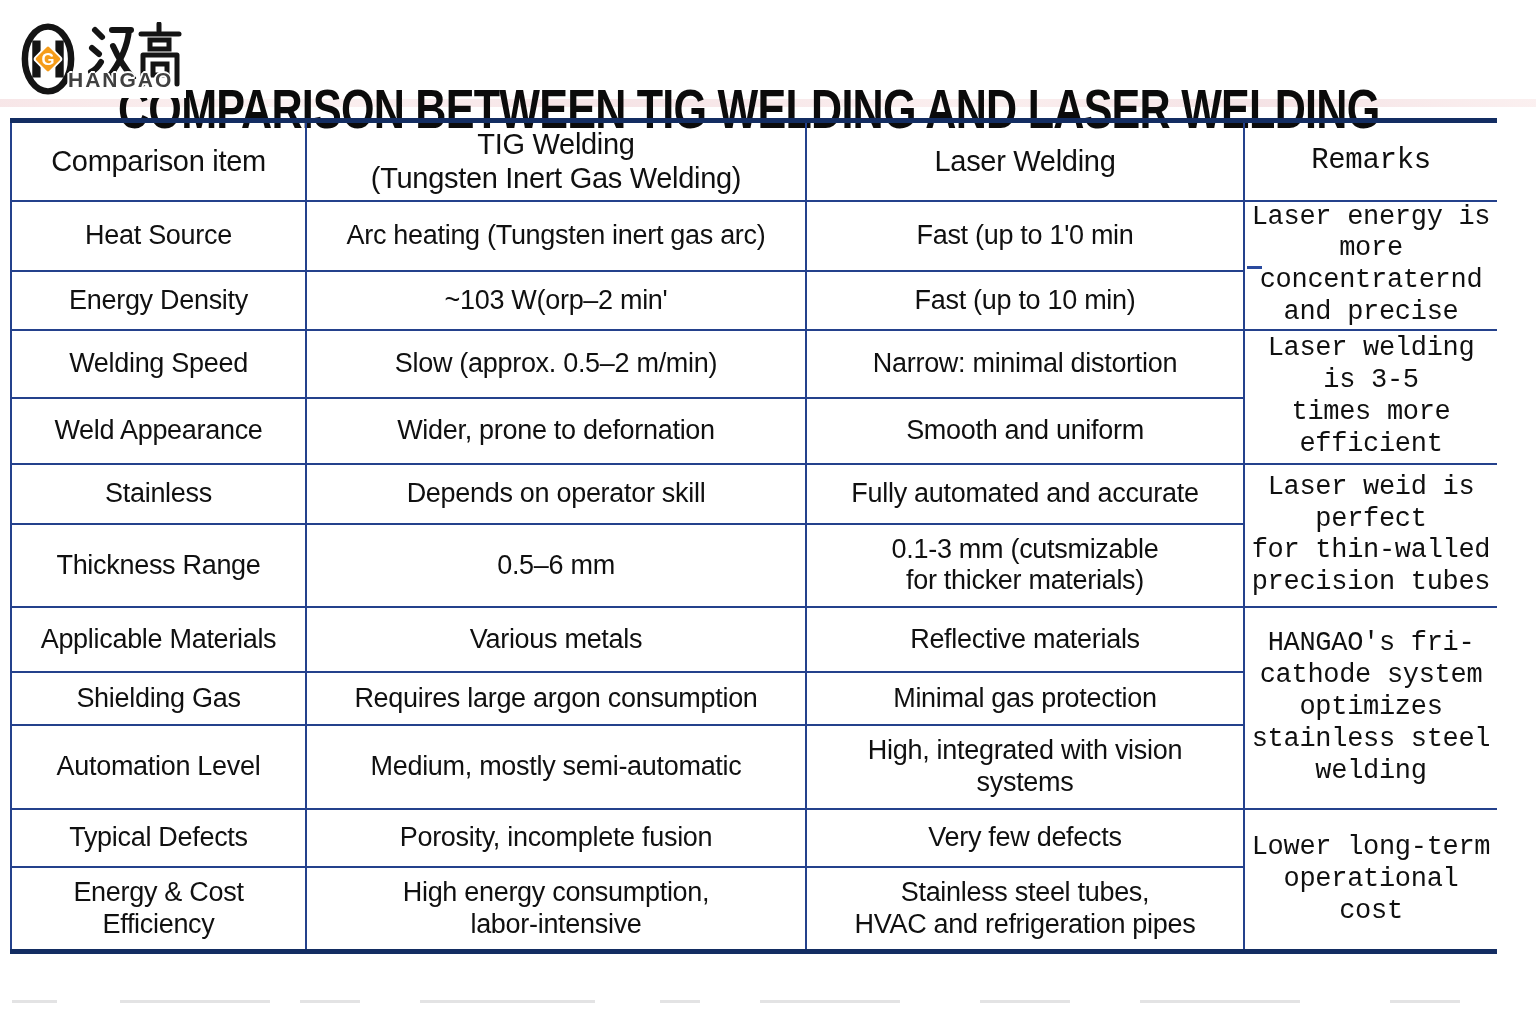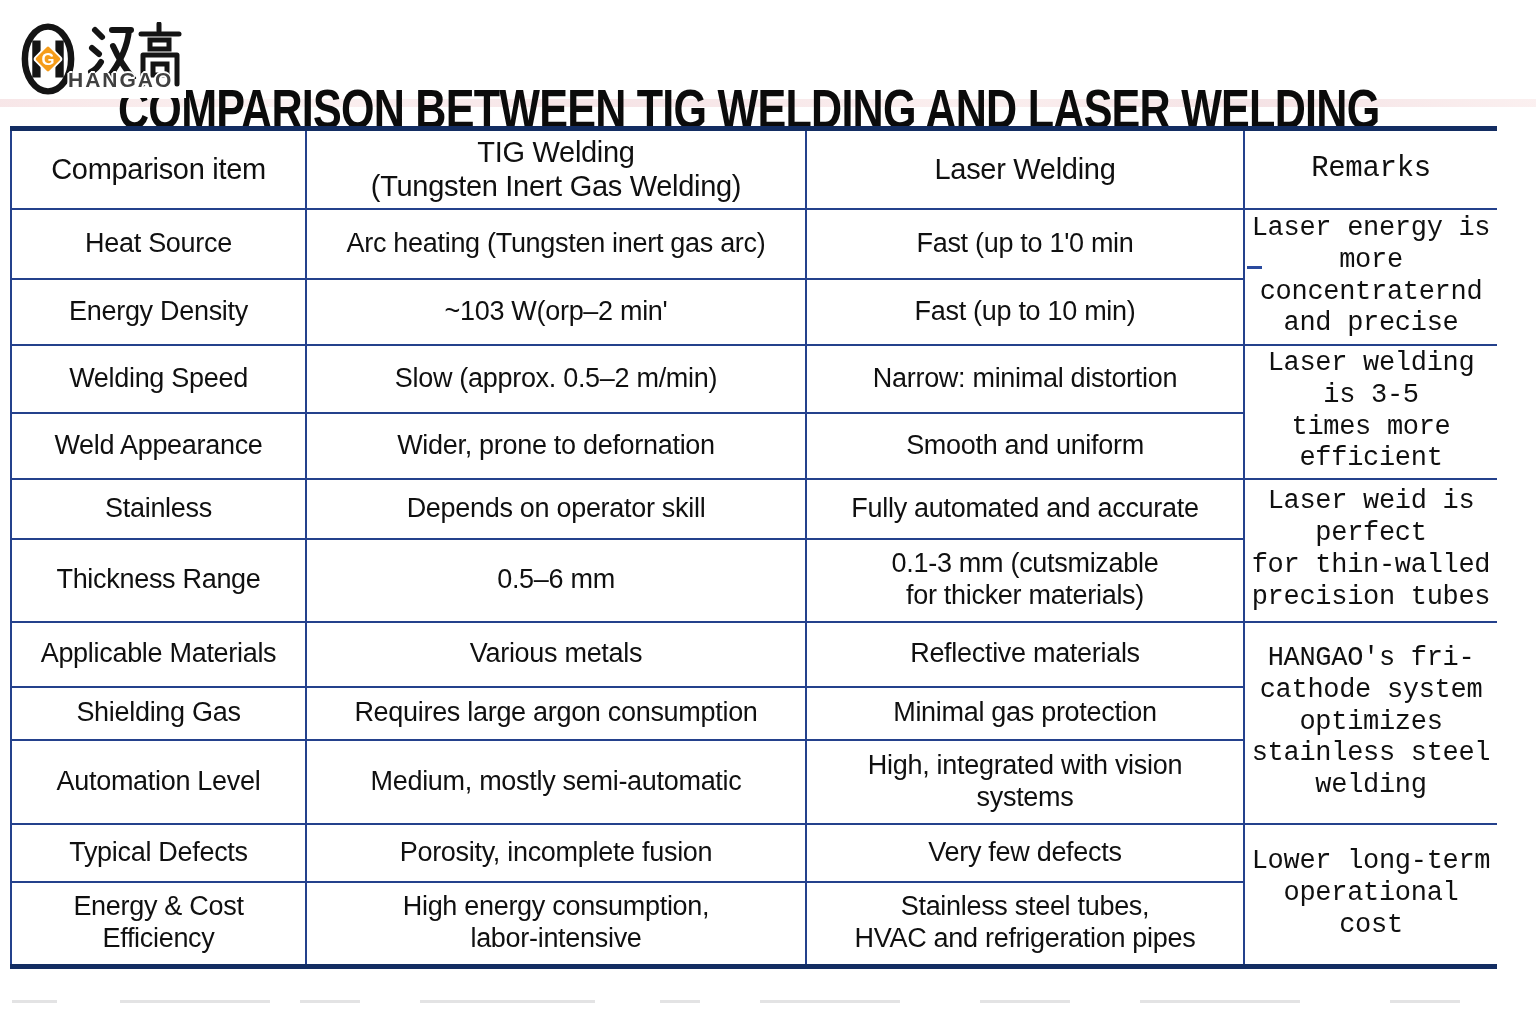--- a/index.html
+++ b/index.html
@@ -32,21 +32,21 @@
 
   
   .band{
     position:absolute;left:0;top:99px;width:1536px;height:8px;z-index:0;
     background:linear-gradient(90deg,#f6e2e4 0%,#fbeeee 18%,#f4dfe2 40%,#faecec 63%,#f3dee1 82%,#faeded 100%);
     opacity:.85;
   }
 
   
   table.cmp{
-    position:absolute;left:10px;top:126px;width:1486px;z-index:1;
+    position:absolute;left:10px;top:118px;width:1486px;z-index:1;
     border-collapse:collapse;table-layout:fixed;
     border-top:5px solid var(--line-thick);
     border-bottom:5px solid var(--line-thick);
     border-left:2px solid var(--line);
   }
   table.cmp td,table.cmp th{
     border:2px solid var(--line);
     padding:0 6px;text-align:center;vertical-align:middle;
     font-weight:400;color:var(--ink);
     white-space:pre-line;line-height:1.18;letter-spacing:-0.3px;
@@ -118,21 +118,21 @@
       <th class="c-rem">Remarks</th>
     </tr>
     <tr style="height:70px">
       <td>Heat Source</td>
       <td>Arc heating (Tungsten inert gas arc)</td>
       <td>Fast  (up to 1'0 min</td>
       <td class="c-rem" rowspan="2">Laser energy is more
 concentraternd
 and precise</td>
     </tr>
-    <tr style="height:66px">
+    <tr style="height:58px">
       <td>Energy Density</td>
       <td>~103 W(orp–2 min'</td>
       <td>Fast (up to 10 min)</td>
     </tr>
     <tr style="height:68px">
       <td>Welding Speed</td>
       <td>Slow (approx. 0.5–2 m/min)</td>
       <td>Narrow: minimal distortion</td>
       <td class="c-rem" rowspan="2">Laser welding is 3-5
 times more efficient</td>

